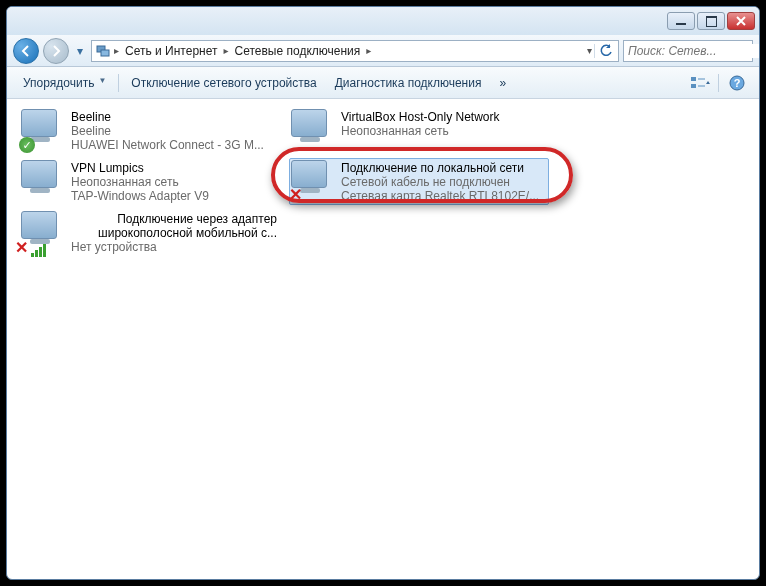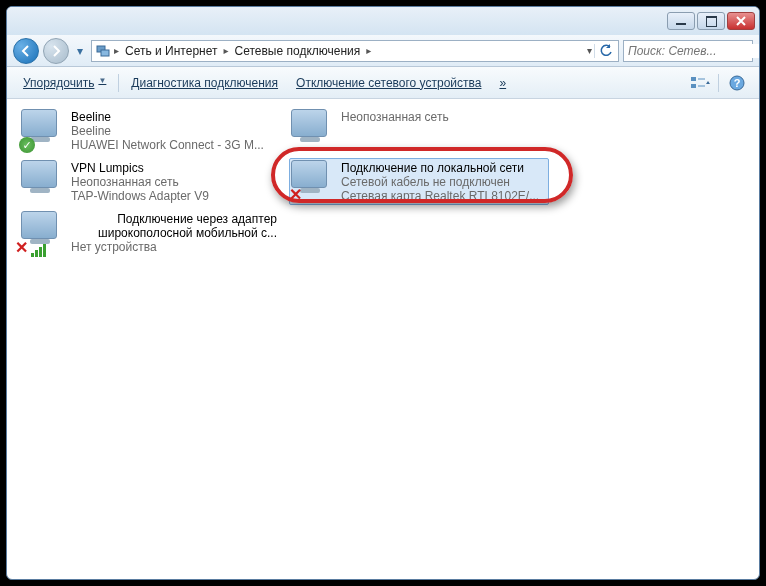--- a/index.html
+++ b/index.html
@@ -27,21 +27,21 @@
 .addr-icon { width: 18px; display: flex; justify-content: center; }
 .addr-seg { padding: 0 4px; color: #222; cursor: default; }
 .addr-arrow { color: #555; font-size: 10px; padding: 0 2px; }
 .addr-spacer { flex: 1; }
 .addr-refresh { width: 22px; display: flex; justify-content: center; border-left: 1px solid #d0dce8; color: #2060a0; }
 .searchbox { width: 130px; height: 22px; background: #fff; border: 1px solid #9cb0c4; display: flex; align-items: center; }
 .searchbox input { flex: 1; border: none; outline: none; font-size: 12px; padding: 0 4px; color: #888; font-style: italic; }
 
 
 .toolbar { height: 32px; background: linear-gradient(to bottom, #f8fbfd, #e4eef6); border-bottom: 1px solid #c8d4e0; display: flex; align-items: center; padding: 0 8px; gap: 2px; }
-.tool { padding: 4px 8px; color: #1a3a5a; display: flex; align-items: flex-start; gap: 4px; border-radius: 2px; text-decoration: underline; }
+.tool { padding: 4px 8px; color: #1a3a5a; display: flex; align-items: flex-start; gap: 4px; border-radius: 2px; }
 .tool .chev { font-size: 8px; color: #4a6a8a; }
 .tool-sep { width: 1px; height: 18px; background: #c0d0e0; margin: 0 2px; }
 .tool-spacer { flex: 1; }
 .tool-icon { width: 28px; height: 24px; display: flex; align-items: center; justify-content: center; color: #2060a0; }
 
 
 .content { padding: 8px 12px; display: flex; flex-wrap: wrap; align-content: flex-start; gap: 4px 10px; }
 .item { width: 260px; display: flex; gap: 8px; padding: 2px; position: relative; }
 .item.selected { background: #d8e8f8; border: 1px solid #7daee0; border-radius: 2px; padding: 1px; }
 .item-icon { width: 42px; height: 42px; flex-shrink: 0; position: relative; }
@@ -115,24 +115,24 @@
     </div>
   </div>
 
   <div class="toolbar">
     <div class="tool">
         <span>Упорядочить</span>
         <span class="chev">▼</span>
       </div>
     <div class="tool-sep"></div>
     <div class="tool">
+        <span>Отключение сетевого устройства</span>
+      </div>
+    <div class="tool">
         <span>Диагностика подключения</span>
-      </div>
-    <div class="tool">
-        <span>Отключение сетевого устройства</span>
       </div>
     <div class="tool">
         <span>»</span>
       </div>
     <div class="tool-spacer"></div>
     <div class="tool-icon">
       <svg width="20" height="14" viewBox="0 0 20 14">
           <rect x="1" y="1" width="5" height="4" fill="#5a90c0"></rect>
           <rect x="1" y="8" width="5" height="4" fill="#5a90c0"></rect>
           <line x1="8" y1="3" x2="15" y2="3" stroke="#5a90c0"></line>
@@ -161,20 +161,21 @@
         <div class="l2">Beeline</div>
         <div class="l3">HUAWEI Network Connect - 3G M...</div>
       </div>
     </div>
 
     <div class="item">
       <div class="item-icon">
         <div class="monitor"></div>
       </div>
       <div class="item-text">
+        <div class="l1">VirtualBox Host-Only Network</div>
         <div class="l2">Неопознанная сеть</div>
       </div>
     </div>
 
     <div class="item">
       <div class="item-icon">
         <div class="monitor"></div>
       </div>
       <div class="item-text">
         <div class="l1">VPN Lumpics</div>

